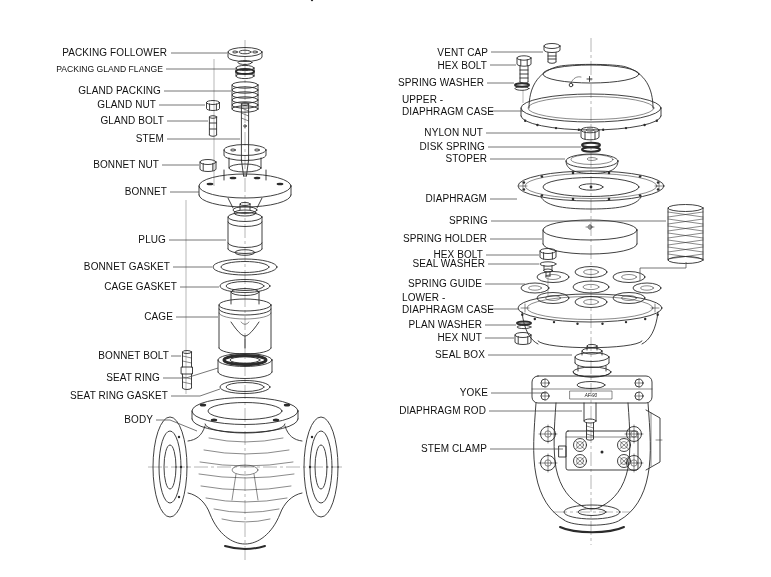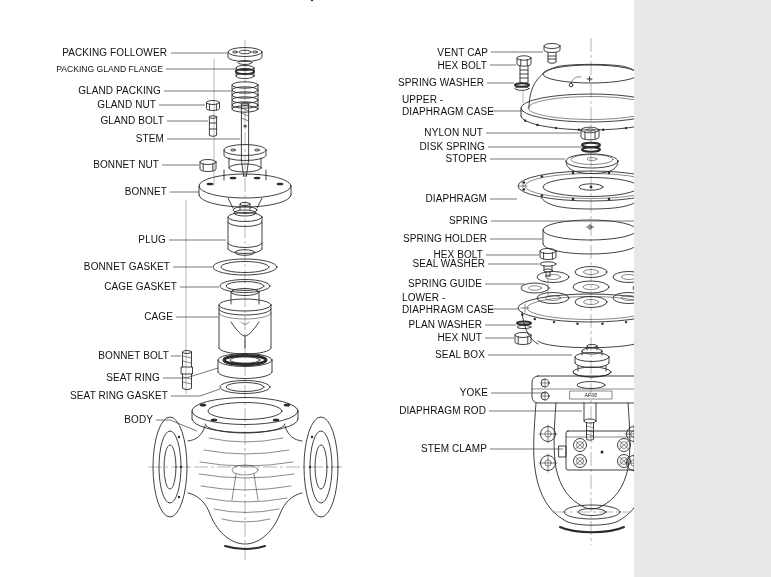--- a/index.html
+++ b/index.html
@@ -1,16 +1,16 @@
 <!DOCTYPE html>
 <html><head>
 <meta charset="utf-8">
 <style>
   html,body{margin:0;padding:0;background:#e8e8e8;}
-  .stage{position:relative;width:634px;height:577px;background:#ffffff;overflow:hidden;
+  .stage{position:relative;width:771px;height:577px;background:#ffffff;overflow:hidden;
          font-family:"Liberation Sans",sans-serif;}
   svg{display:block}
   .ln{fill:none;stroke:#2b2b2b;stroke-width:0.9;stroke-linecap:round;stroke-linejoin:round;}
   .th{fill:none;stroke:#2b2b2b;stroke-width:0.55;}
   .rg{fill:none;stroke:#2b2b2b;stroke-width:3;}
   .rg2{fill:none;stroke:#2b2b2b;stroke-width:2;}
   .dk{fill:#2b2b2b;stroke:none;}
   .ldr{fill:none;stroke:#4a4a4a;stroke-width:0.75;}
   .axis{fill:none;stroke:#9a9a9a;stroke-width:0.7;}
   .cl{fill:none;stroke:#8f8f8f;stroke-width:0.65;stroke-dasharray:14 3 3 3;}

